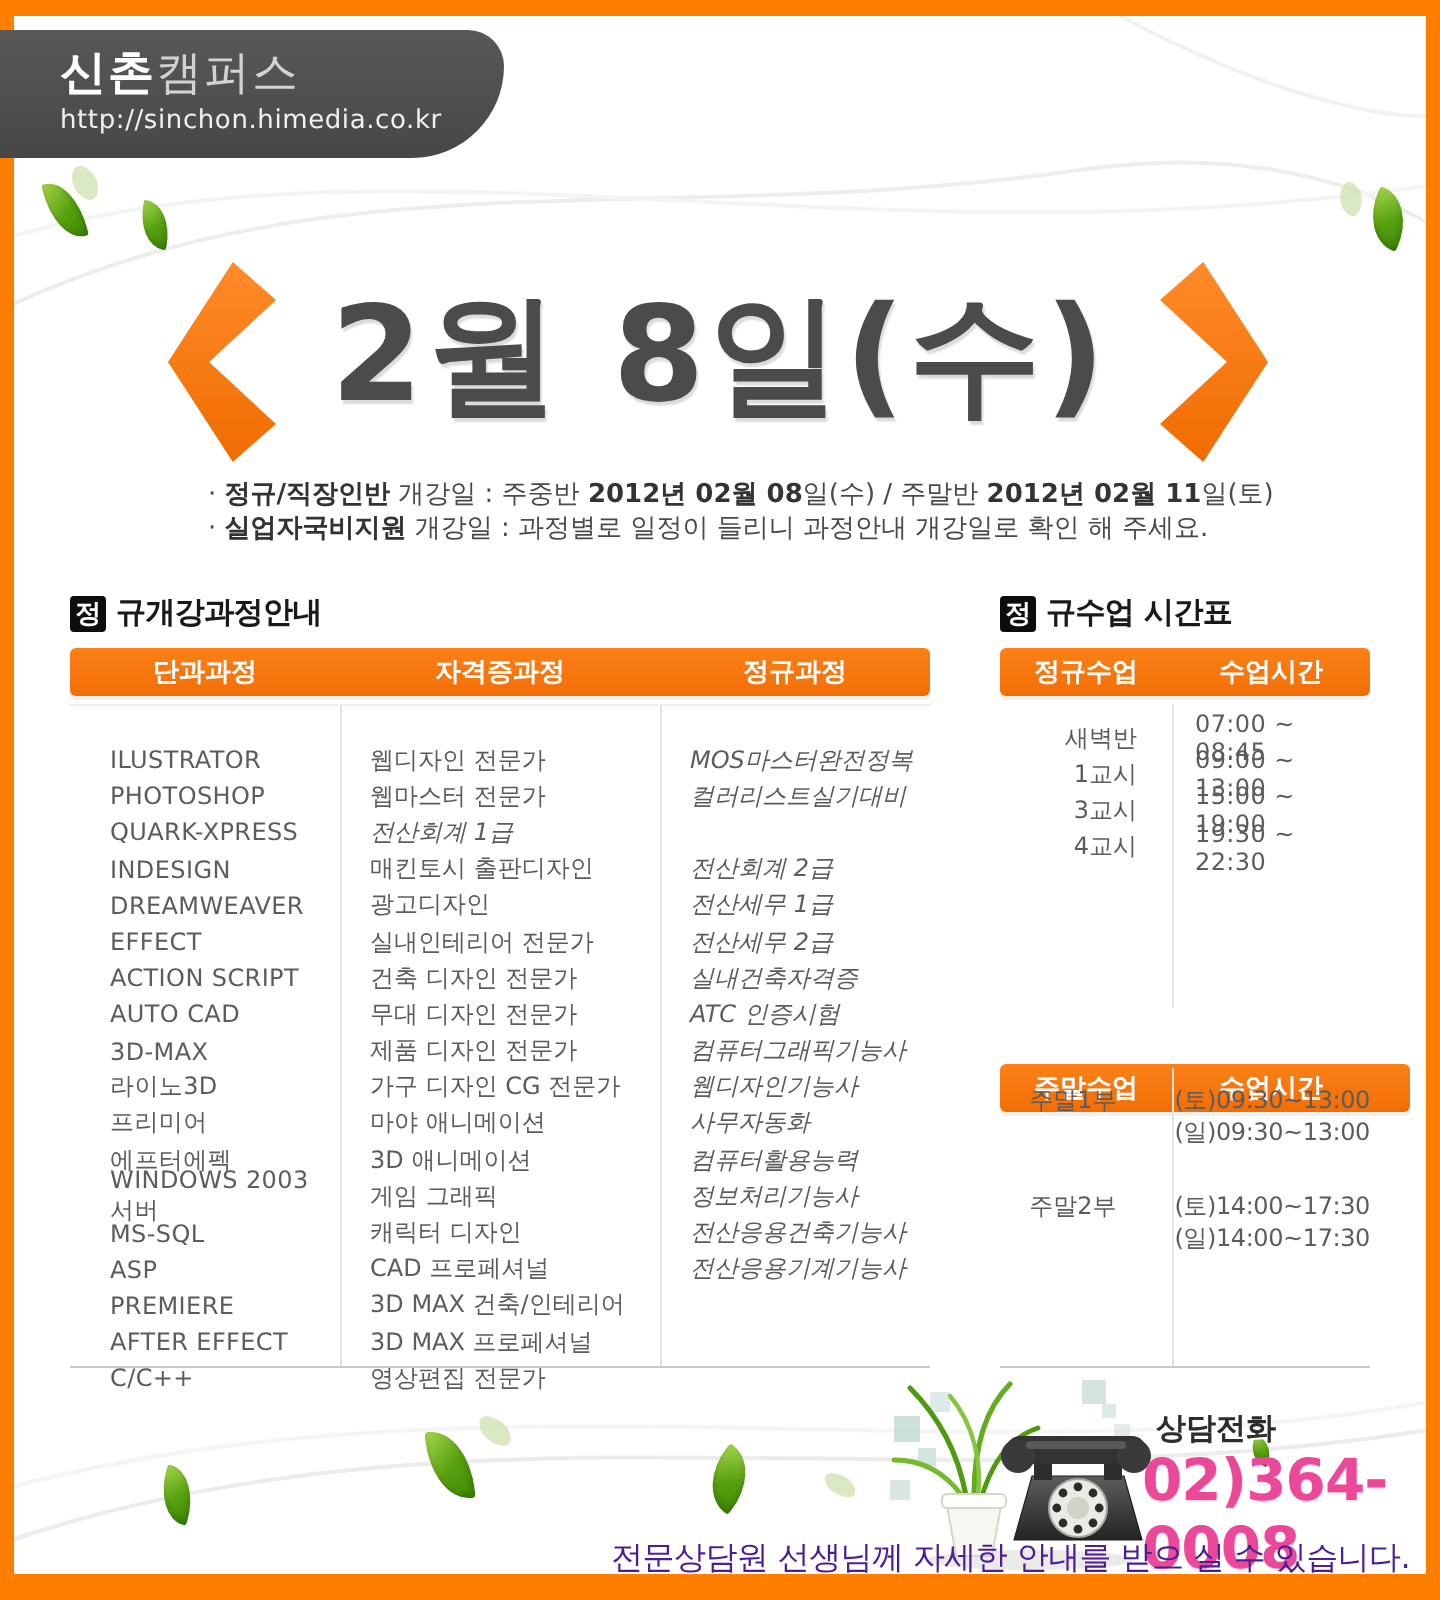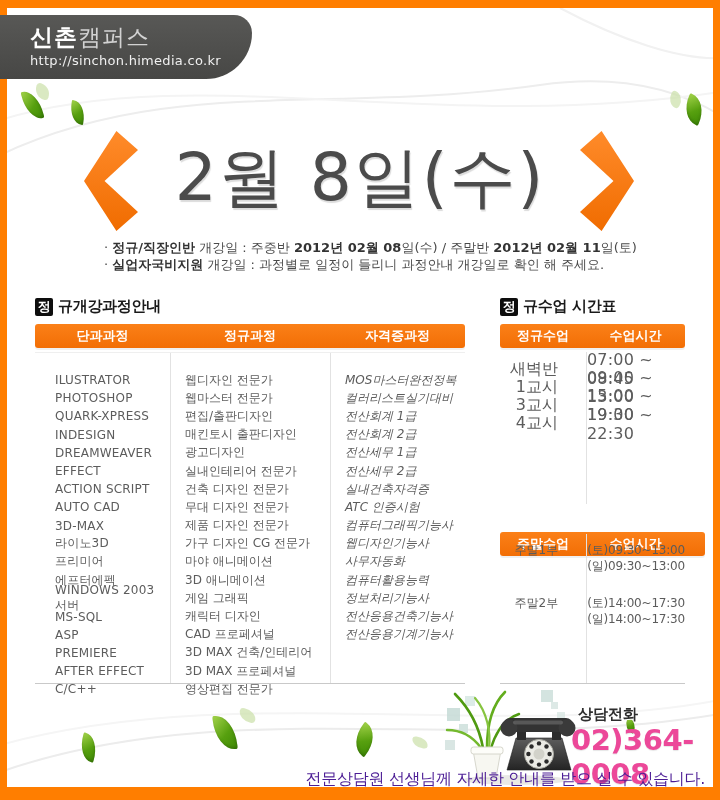--- a/index.html
+++ b/index.html
@@ -49,21 +49,21 @@
   .l6p{left:412px;top:737px;width:16px;height:11px;transform:rotate(8deg);}
   .l7 {left:625px;top:719px;width:11px;height:13px;transform:rotate(22deg);}
 
   
   .chev{position:absolute;top:131px;width:54px;height:100px;z-index:2;
     background:linear-gradient(180deg,#ff8b2a 0%,#f06c00 100%);
     filter:drop-shadow(1px 2px 1px rgba(0,0,0,.15));}
   .chev.left {left:84px;clip-path:polygon(60% 0,100% 19%,38% 50%,100% 81%,60% 100%,0 50%);}
   .chev.right{left:580px;clip-path:polygon(40% 0,100% 50%,40% 100%,0 81%,62% 50%,0 19%);}
   .hero-date{position:absolute;left:0;right:0;top:133px;z-index:1;text-align:center;
-    font-size:66px;font-weight:normal;color:#4b4b4b;letter-spacing:2px;
+    font-size:66px;font-weight:bold;color:#4b4b4b;letter-spacing:2px;
     text-shadow:1px 2px 1px rgba(0,0,0,.14);}
 
   
   .notice{position:absolute;left:104px;top:239px;z-index:2;font-size:13px;line-height:17px;color:#4a4a4a;}
   .notice b{color:#333;}
 
   
   .tbl-title{position:absolute;z-index:2;display:flex;align-items:center;gap:5px;
     font-size:15px;font-weight:bold;color:#191919;letter-spacing:-.3px;}
   .tt-courses{left:35px;top:297px;}
@@ -92,21 +92,21 @@
     border-top:1px solid #efefef;border-bottom:1px solid #c9c9c9;padding-top:18px;}
   .courses-body .v1{left:135px;}
   .courses-body .v2{left:295px;}
   .crow{display:flex;align-items:center;height:18.2px;font-size:12px;color:var(--txt);}
   .cc1{width:135px;padding-left:20px;letter-spacing:.2px;}
   .cc2{width:160px;padding-left:15px;}
   .cc3{width:135px;padding-left:15px;font-style:italic;}
 
   .weekday-body{position:absolute;z-index:2;left:500px;top:352px;width:185px;height:152px;padding-top:8px;}
   .weekday-body .v1,.weekend-body .v1{left:86px;}
-  .srow{display:flex;align-items:center;height:18.2px;font-size:16px;color:var(--txt);}
+  .srow{display:flex;align-items:center;height:18.2px;font-size:12px;color:var(--txt);}
   .sl{width:86px;text-align:right;padding-right:16px;}
   .st{padding-left:13px;letter-spacing:.2px;}
 
   .weekend-body{position:absolute;z-index:2;left:500px;top:534px;width:185px;height:150px;
     border-bottom:1px solid #c9c9c9;padding-top:8px;}
   .wrow{display:flex;font-size:12px;color:var(--txt);margin-bottom:21px;}
   .wl{width:86px;text-align:right;padding-right:16px;line-height:16px;}
   .wt span{display:block;padding-left:13px;line-height:16px;letter-spacing:-.2px;}
 
   
@@ -164,43 +164,42 @@
     <div><span>·</span> <b>정규/직장인반</b><span> 개강일 :  주중반 </span><b>2012년 02월 08</b><span>일(수)  /  주말반 </span><b>2012년 02월 11</b><span>일(토)</span></div>
     <div><span>·</span> <b>실업자국비지원</b><span> 개강일 :  과정별로 일정이 들리니 과정안내 개강일로  확인 해 주세요.</span></div>
   </div>
 
   <div class="tbl-title tt-courses">
     <span class="badge">정</span>
     <span>규개강과정안내</span>
   </div>
   <div class="thead h-courses">
     <span class="th">단과과정</span>
+    <span class="th">자격증과정</span>
     <span class="th">정규과정</span>
-    <span class="th">자격증과정</span>
   </div>
   <div class="courses-body">
 
     <i class="vline v1"></i>
     <i class="vline v2"></i>
 
       <div class="crow">
         <span class="cc1">ILUSTRATOR</span>
         <span class="cc2">웹디자인 전문가</span>
         <span class="cc3">MOS마스터완전정복</span>
       </div>
 
       <div class="crow">
         <span class="cc1">PHOTOSHOP</span>
         <span class="cc2">웹마스터 전문가</span>
         <span class="cc3">컬러리스트실기대비</span>
       </div>
 
       <div class="crow">
         <span class="cc1">QUARK-XPRESS</span>
-        <span class="cc2">편집/출판디자인</span>
         <span class="cc3">전산회계 1급</span>
       </div>
 
       <div class="crow">
         <span class="cc1">INDESIGN</span>
         <span class="cc2">매킨토시 출판디자인</span>
         <span class="cc3">전산회계 2급</span>
       </div>
 
       <div class="crow">

